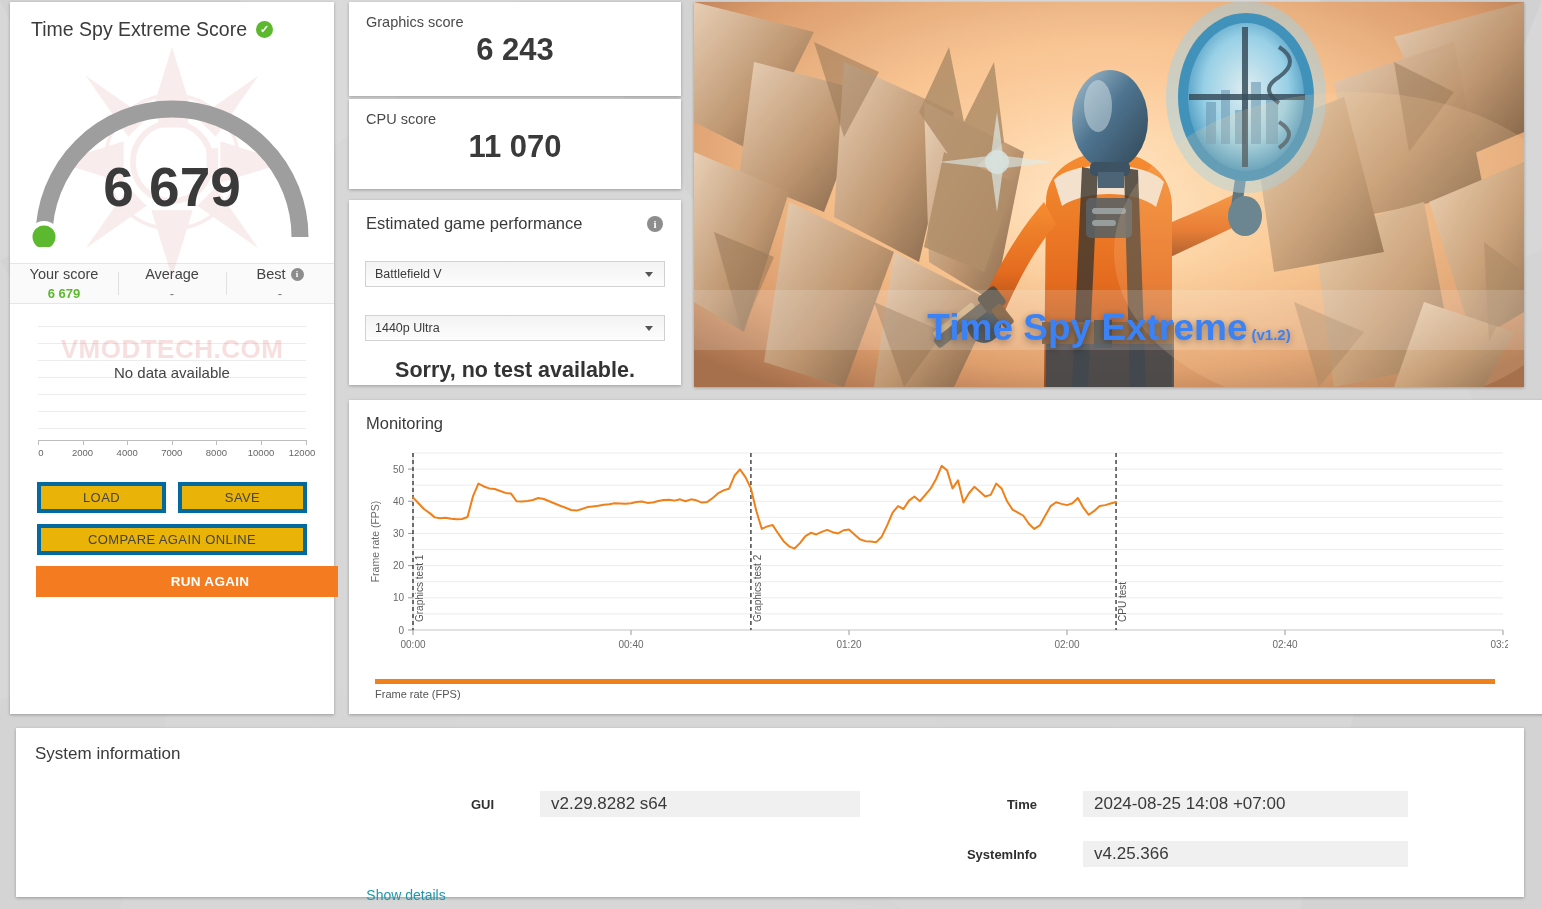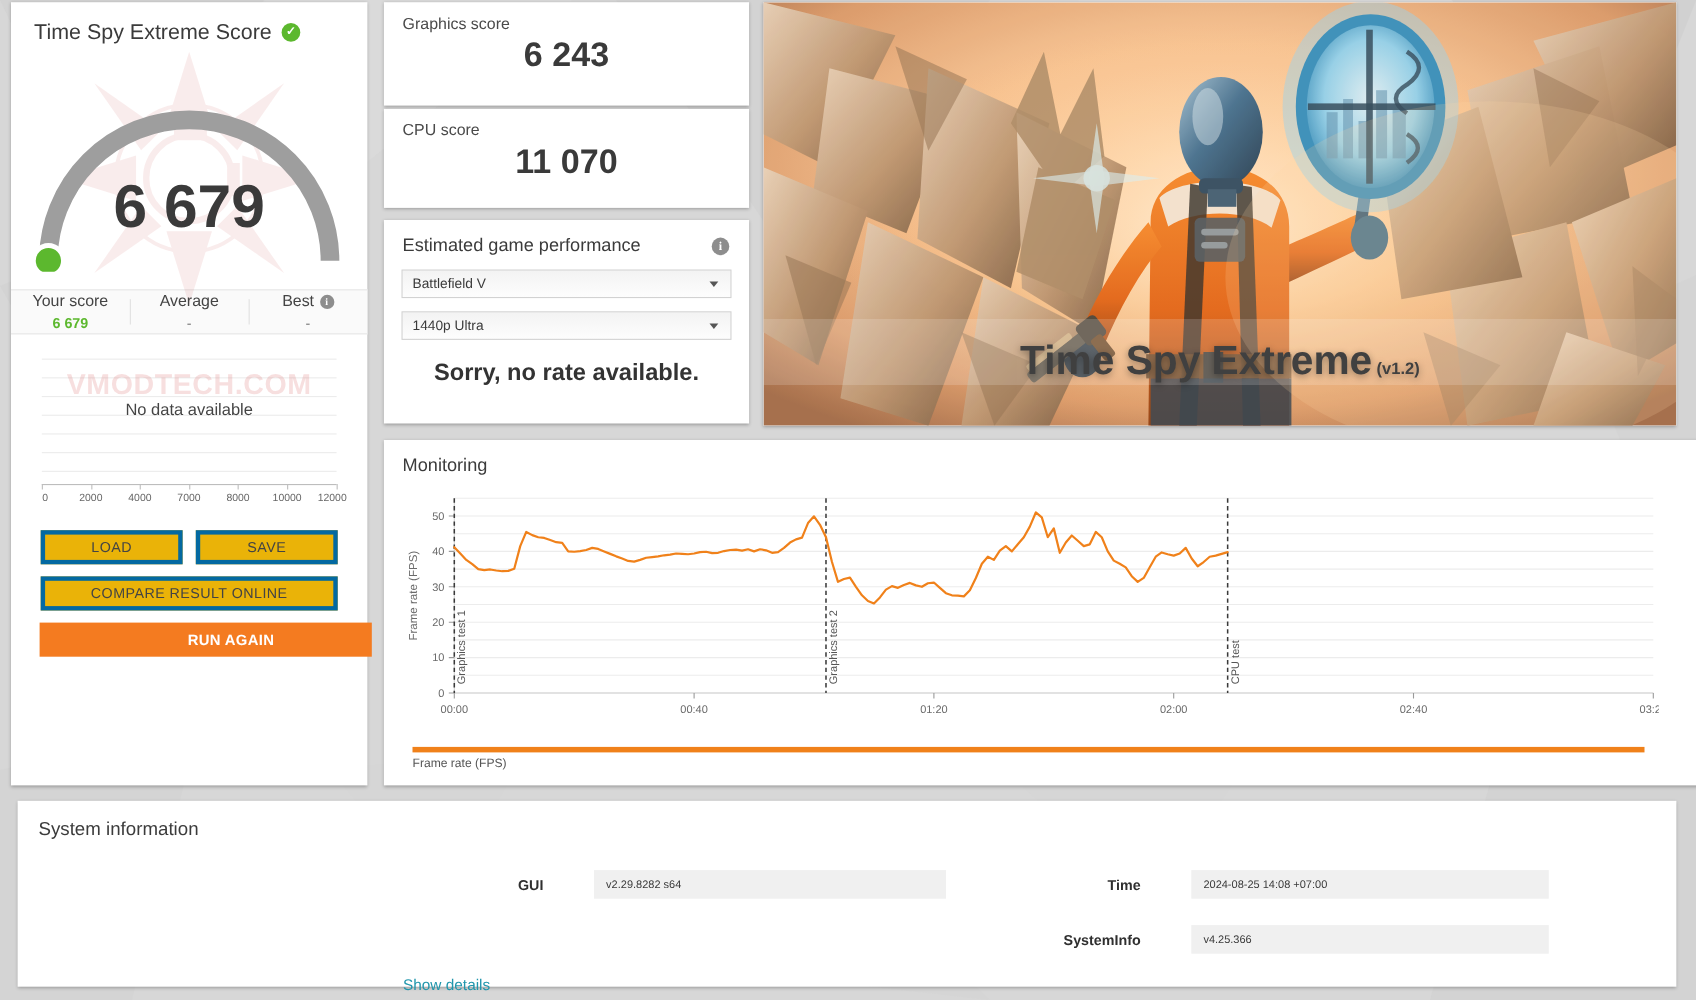--- a/index.html
+++ b/index.html
@@ -100,21 +100,21 @@
   #cpu-card { left: 349px; top: 99px; width: 332px; height: 90px; }
   .mini-label { font-size: 14.5px; color: #4a4a4a; padding: 12px 0 0 17px; }
   .mini-value { font-size: 31px; font-weight: 700; color: #3a3a3a; text-align: center; margin-top: 2px; }
 
   #egp-card { left: 349px; top: 200px; width: 332px; height: 185px; }
   .egp-head {
     display: flex; align-items: center; justify-content: space-between;
     padding: 14px 18px 0 17px; font-size: 16.5px; color: #3b3b3b;
   }
   .select {
-    margin: 12px 16px 0 16px; height: 26px; border: 1px solid #d2d2d2;
+    margin: 28px 16px 0 16px; height: 26px; border: 1px solid #d2d2d2;
     background: linear-gradient(#f3f3f3, #fdfdfd);
     display: flex; align-items: center; padding: 0 9px; font-size: 12.5px;
     color: #3a3a3a; position: relative; cursor: pointer;
   }
   .select .caret {
     position: absolute; right: 11px; width: 0; height: 0;
     border-left: 4.5px solid transparent; border-right: 4.5px solid transparent;
     border-top: 5.5px solid #555;
   }
   .egp-msg { text-align: center; font-size: 21.5px; font-weight: 700; color: #333; margin-top: 17px; }
@@ -122,21 +122,21 @@
   
   #hero-card { left: 694px; top: 2px; width: 830px; height: 385px; overflow: hidden; }
   .hero-img { position: absolute; inset: 0; overflow: hidden; }
   .hero-img svg { width: 100%; height: 100%; display: block; }
   .hero-band {
     position: absolute; left: 0; right: 0; top: 288px; height: 60px;
     background: rgba(255,255,255,0.16);
   }
   .hero-title {
     position: absolute; left: 0; right: 0; top: 305px; text-align: center;
-    color: #404040; font-size: 37px; font-weight: 700;
+    color: #3b82f6; font-size: 37px; font-weight: 700;
     text-shadow: 0 2px 7px rgba(0,0,0,0.38);
   }
   .hero-title .ver { font-size: 15px; font-weight: 700; vertical-align: baseline; margin-left: 4px; }
 
   
   #mon-card { left: 349px; top: 400px; width: 1206px; height: 314px; }
   .mon-head { font-size: 16.5px; color: #3b3b3b; padding: 14px 0 0 17px; }
   .mon-chart { position: relative; margin: 12px 16px 0 16px; height: 230px; }
   .mon-chart svg { display: block; }
   .legend { margin: 4px 0 0 26px; width: 1120px; }
@@ -145,21 +145,21 @@
 
   
   #sys-card { left: 16px; top: 728px; width: 1508px; height: 169px; }
   .sys-title { font-size: 17px; color: #3b3b3b; padding: 16px 0 0 19px; }
   .sys-grid {
     display: grid; grid-template-columns: 330px 320px 175px 325px;
     column-gap: 0; row-gap: 10px; margin: 27px 0 0 170px; align-items: center; gap: 24px;
   }
   .sys-key { font-size: 13px; font-weight: 700; color: #2f2f2f; text-align: right; padding-right: 22px; }
   .sys-val {
-    font-size: 10px; color: #3a3a3a; background: #f0f0f0;
+    font-size: 17px; color: #3a3a3a; background: #f0f0f0;
     height: 26px; display: flex; align-items: center; padding-left: 11px;
   }
   .sys-val.empty { background: transparent; }
   .show-details {
     text-align: center; width: 760px; margin: 20px 0 0 10px;
     font-size: 14px; color: #2196ac; cursor: pointer;
   }
 </style>
 </head>
 <body>
@@ -266,21 +266,21 @@
       <div class="tlbl" style="left:178.4px">8000</div>
       <div class="tlbl" style="left:223px">10000</div>
       <div class="tlbl" style="left:264px">12000</div>
     </div>
 
     <div class="btns">
       <div class="btn-row">
         <div class="btn">LOAD</div>
         <div class="btn">SAVE</div>
       </div>
-      <div class="btn btn-wide">COMPARE RESULT ONLINE</div>
+      <div class="btn btn-wide">COMPARE AGAIN ONLINE</div>
       <div class="btn-run">RUN AGAIN</div>
     </div>
   </div>
 
   <div class="card" id="graphics-card">
     <div class="mini-label">Graphics score</div>
     <div class="mini-value">6 243</div>
   </div>
 
   <div class="card" id="cpu-card">
@@ -294,21 +294,21 @@
       <span class="info-dot" style="width:16px;height:16px;font-size:11px">i</span>
     </div>
     <div class="select">
       <span>Battlefield V</span>
       <span class="caret"></span>
     </div>
     <div class="select">
       <span>1440p Ultra</span>
       <span class="caret"></span>
     </div>
-    <div class="egp-msg">Sorry, no rate available.</div>
+    <div class="egp-msg">Sorry, no test available.</div>
   </div>
 
   <div class="card" id="hero-card">
     <div class="hero-img">
       <svg viewBox="0 0 830 385" preserveAspectRatio="xMidYMid slice">
         <defs>
           <radialGradient id="sky" cx="50%" cy="40%" r="72%">
             <stop offset="0%" stop-color="#ffe6cf"></stop>
             <stop offset="42%" stop-color="#f7c79b"></stop>
             <stop offset="78%" stop-color="#d89a6e"></stop>

